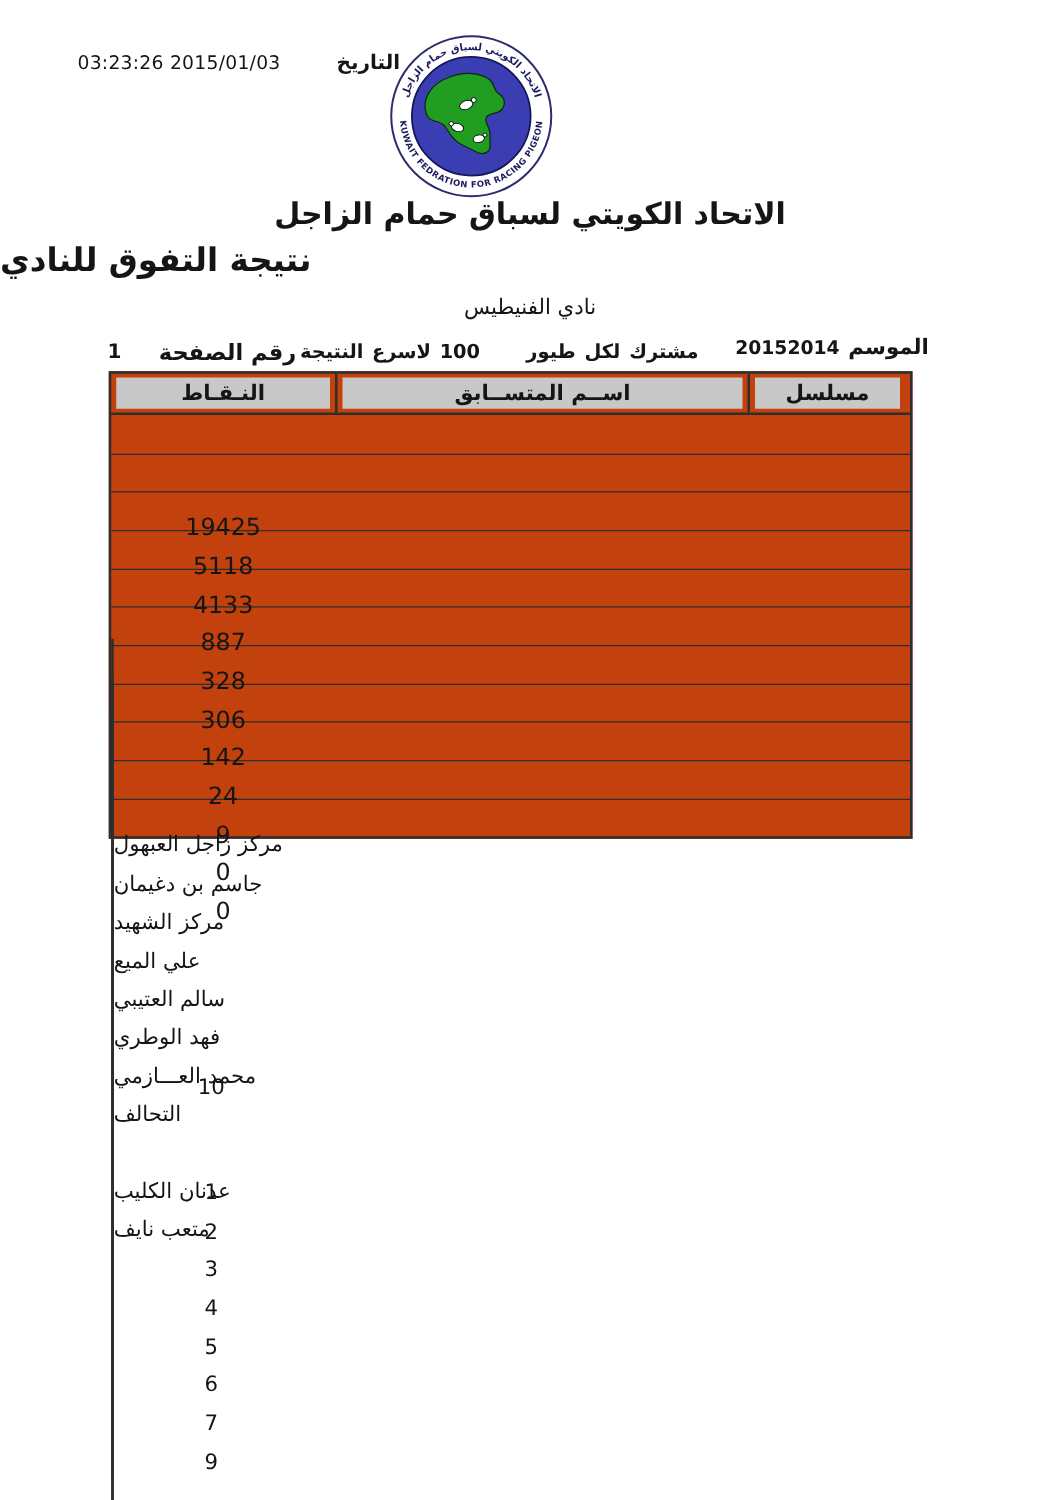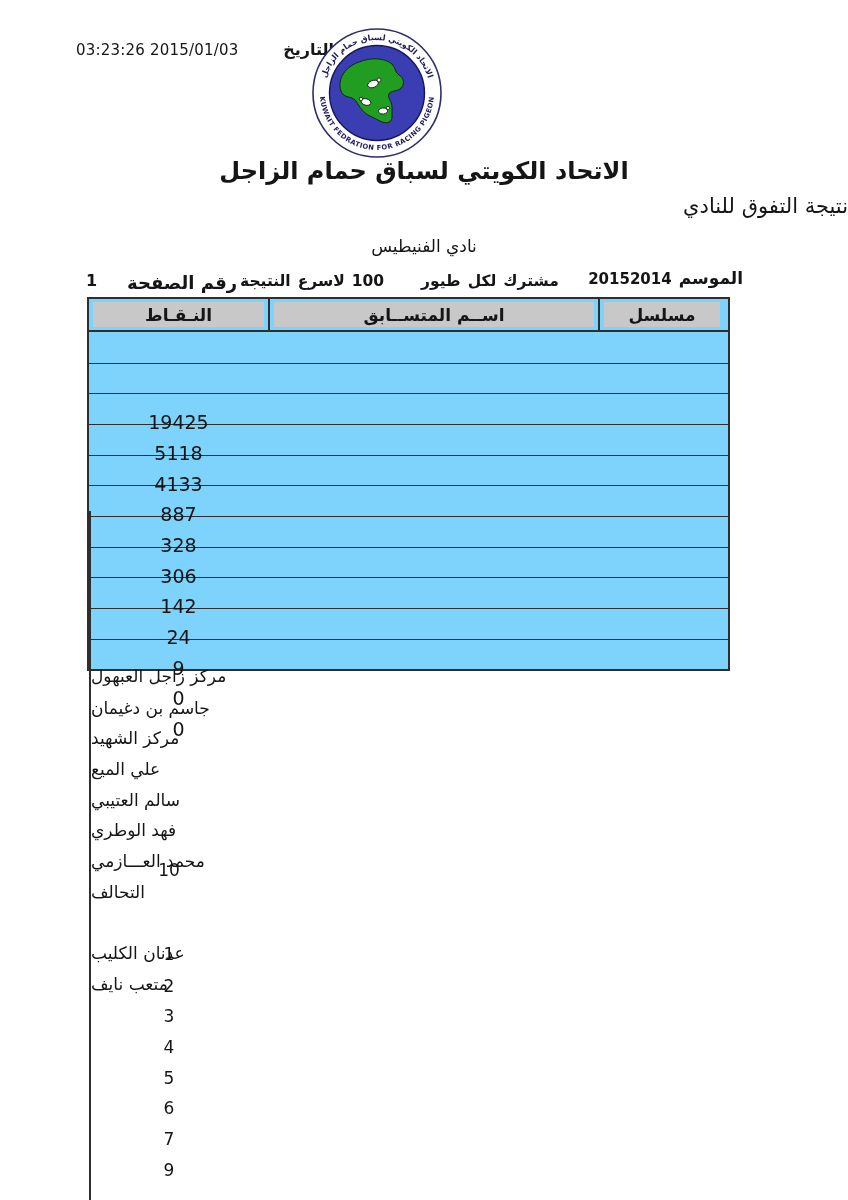--- a/index.html
+++ b/index.html
@@ -4,56 +4,56 @@
 <style>
   html,body { margin:0; padding:0; background:#9a9a9a; }
   .page {
     position:relative; width:848px; height:1200px; margin:0 auto;
     background:#ffffff; outline:1px solid #cfcfcf; overflow:hidden;
     font-family:"DejaVu Sans", sans-serif; color:#151515;
   }
   * { box-sizing:border-box; }
 
   
-  .date-line { position:absolute; left:76px; top:40px; width:258px;
+  .date-line { position:absolute; left:62px; top:40px; width:258px;
     display:flex; justify-content:space-between; align-items:baseline; }
   .date-value { font-size:15px; letter-spacing:0.2px; white-space:pre; }
   .date-label { font-size:16px; font-weight:bold; direction:rtl; }
 
   
   .logo { position:absolute; left:311px; top:27px; width:132px; height:132px; }
   .logo-blue  { fill:var(--logo-blue); }
   .logo-green { fill:var(--logo-green); }
   .logo-text-ar { fill:var(--ring-text); font-weight:bold; }
   .logo-text-en { fill:var(--ring-text); font-weight:bold; }
 
   
   .title-1 { position:absolute; top:157px; width:100%; text-align:center;
     font-size:24px; font-weight:bold; direction:rtl; }
-  .title-2 { position:absolute; top:194px; width:100%; text-align:right;
-    font-size:21px; font-weight:normal; direction:rtl; }
+  .title-2 { position:absolute; top:194px; width:100%; text-align:left;
+    font-size:26px; font-weight:bold; direction:rtl; }
   .club    { position:absolute; top:236px; width:100%; text-align:center;
     font-size:17px; direction:rtl; }
 
   
   .season { position:absolute; top:268px; right:105px; direction:rtl;
     display:flex; align-items:baseline; gap:7px; }
   .season-label { font-size:17px; font-weight:bold; }
   .season-value { font-size:15px; font-weight:bold; }
   .scope { position:absolute; top:272px; left:240px; display:flex;
     align-items:baseline; gap:7px; font-size:15.5px; font-weight:bold; direction:ltr; }
   .scope-word { direction:rtl; unicode-bidi:isolate; white-space:nowrap; }
   .scope-word:nth-child(3) { margin-right:30px; }
   .page-label { position:absolute; top:272px; left:127px; font-size:18px;
     font-weight:bold; direction:rtl; }
   .page-number { position:absolute; top:271px; left:86px; font-size:16px; font-weight:bold; }
 
   
   .rtable { position:absolute; left:87px; top:297px; width:643px;
-    border:2px solid var(--table-border); background:#7dd3fc; }
+    border:2px solid var(--table-border); background:#c2410c; }
   .thead { display:flex; height:33px; border-bottom:2px solid var(--table-border); }
   .tr { display:flex; height:30.66px;flex-direction:column; }
   .tr + .tr { border-top:1.5px solid var(--table-border); }
   .cell-points { width:179px; flex:0 0 179px; }
   .cell-name   { width:330px; flex:0 0 330px; border-left:2px solid var(--table-border); }
   .cell-serial { width:126px; flex:0 0 126px; border-left:2px solid var(--table-border);padding-left:32px; }
   .hcell { position:relative; }
   .hfill { position:absolute; top:3px; bottom:3px; left:4px; right:4px;
     background:var(--header-fill); display:flex; align-items:center; justify-content:center;
     font-size:17px; font-weight:bold; direction:rtl; white-space:nowrap; }

